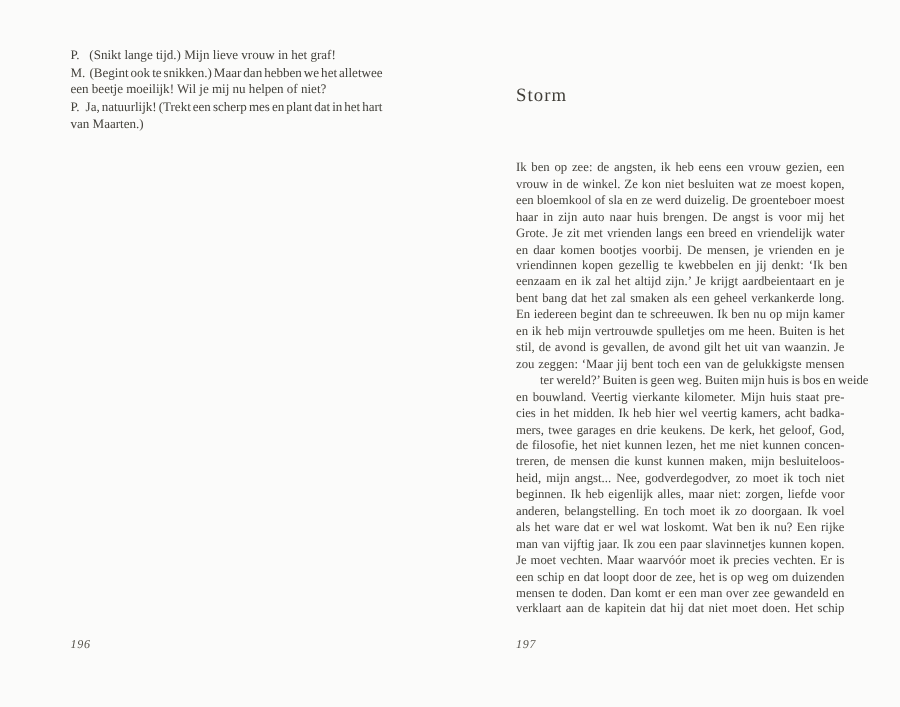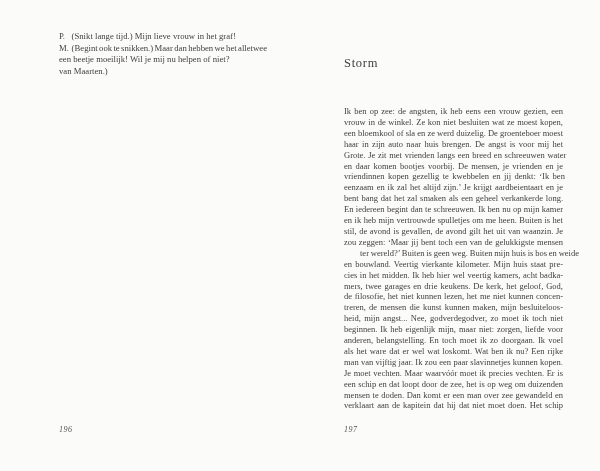--- a/index.html
+++ b/index.html
@@ -7,21 +7,21 @@
     width: 600px; height: 471px;
     background: #fbfbfa;
     font-family: "Liberation Serif", serif;
     color: #44423c;
     position: relative;
     overflow: hidden;
     -webkit-font-smoothing: antialiased;
   }
   .spread { position: absolute; inset: 0; }
   .page { position: absolute; top: 0; height: 471px; }
-  .page-left  { left: 12px;   width: 300px; }
+  .page-left  { left: 0;   width: 300px; }
   .page-right { left: 300px; width: 300px; }
 
   .dialogue-block {
     position: absolute; left: 47px; top: 31px; width: 208px;
     font-size: 8.7px; line-height: 11.5px;
   }
   .chapter-title {
     position: absolute; left: 44px; top: 56px;
     font-size: 12.5px; letter-spacing: 0.7px; color: #403e38;
   }
@@ -42,49 +42,50 @@
 </head>
 <body>
 
 <div class="spread">
 
   <div class="page page-left">
     <div class="dialogue-block">
         <div class="tline"><span>P.   (Snikt lange tijd.) Mijn lieve vrouw in het graf!</span></div>
         <div class="tline"><span style="word-spacing: -0.808px;">M.  (Begint ook te snikken.) Maar dan hebben we het alletwee</span></div>
         <div class="tline"><span>een beetje moeilijk! Wil je mij nu helpen of niet?</span></div>
+        <div class="tline"><span style="word-spacing: -0.837px;">P.   Ja, natuurlijk! (Trekt een scherp mes en plant dat in het hart</span></div>
         <div class="tline"><span>van Maarten.)</span></div>
       </div>
     <div class="page-number pn-left">196</div>
   </div>
 
   <div class="page page-right">
     <div class="chapter-title">Storm</div>
     <div class="body-block">
         <div class="tline"><span style="word-spacing: 1.021px;">Ik ben op zee: de angsten, ik heb eens een vrouw gezien, een</span></div>
         <div class="tline"><span style="word-spacing: 0.531px;">vrouw in de winkel. Ze kon niet besluiten wat ze moest kopen,</span></div>
         <div class="tline"><span style="word-spacing: 0.02px;">een bloemkool of sla en ze werd duizelig. De groenteboer moest</span></div>
         <div class="tline"><span style="word-spacing: 1.313px;">haar in zijn auto naar huis brengen. De angst is voor mij het</span></div>
-        <div class="tline"><span style="word-spacing: 0.588px;">Grote. Je zit met vrienden langs een breed en schreeuwen water</span></div>
+        <div class="tline"><span style="word-spacing: 0.588px;">Grote. Je zit met vrienden langs een breed en vriendelijk water</span></div>
         <div class="tline"><span style="word-spacing: 1.27px;">en daar komen bootjes voorbij. De mensen, je vrienden en je</span></div>
         <div class="tline"><span style="word-spacing: 1.333px;">vriendinnen kopen gezellig te kwebbelen en jij denkt: ‘Ik ben</span></div>
         <div class="tline"><span style="word-spacing: 0.786px; text-align: right;">eenzaam en ik zal het altijd zijn.’ Je krijgt aardbeientaart en je</span></div>
         <div class="tline"><span style="word-spacing: 0.73px;">bent bang dat het zal smaken als een geheel verkankerde long.</span></div>
         <div class="tline"><span style="word-spacing: 0.212px;">En iedereen begint dan te schreeuwen. Ik ben nu op mijn kamer</span></div>
         <div class="tline"><span style="word-spacing: 0.379px;">en ik heb mijn vertrouwde spulletjes om me heen. Buiten is het</span></div>
         <div class="tline"><span style="word-spacing: 0.526px;">stil, de avond is gevallen, de avond gilt het uit van waanzin. Je</span></div>
         <div class="tline"><span style="word-spacing: 0.467px;">zou zeggen: ‘Maar jij bent toch een van de gelukkigste mensen</span></div>
         <div class="tline"><span style="word-spacing: -0.288px; padding-left: 16px;">ter wereld?’ Buiten is geen weg. Buiten mijn huis is bos en weide</span></div>
         <div class="tline"><span style="word-spacing: 1.016px;">en bouwland. Veertig vierkante kilometer. Mijn huis staat pre-</span></div>
         <div class="tline"><span style="word-spacing: 0.49px;">cies in het midden. Ik heb hier wel veertig kamers, acht badka-</span></div>
         <div class="tline"><span style="word-spacing: 0.775px;">mers, twee garages en drie keukens. De kerk, het geloof, God,</span></div>
         <div class="tline"><span style="word-spacing: 0.563px;">de filosofie, het niet kunnen lezen, het me niet kunnen concen-</span></div>
         <div class="tline"><span style="word-spacing: 1.055px;">treren, de mensen die kunst kunnen maken, mijn besluiteloos-</span></div>
         <div class="tline"><span style="word-spacing: 1.264px;">heid, mijn angst... Nee, godverdegodver, zo moet ik toch niet</span></div>
-        <div class="tline"><span style="word-spacing: 0.852px;">beginnen. Ik heb eigenlijk mijn, maar niet: zorgen, liefde voor</span></div>
+        <div class="tline"><span style="word-spacing: 0.852px;">beginnen. Ik heb eigenlijk alles, maar niet: zorgen, liefde voor</span></div>
         <div class="tline"><span style="word-spacing: 1.113px;">anderen, belangstelling. En toch moet ik zo doorgaan. Ik voel</span></div>
         <div class="tline"><span style="word-spacing: 0.823px;">als het ware dat er wel wat loskomt. Wat ben ik nu? Een rijke</span></div>
         <div class="tline"><span style="word-spacing: 0.184px;">man van vijftig jaar. Ik zou een paar slavinnetjes kunnen kopen.</span></div>
         <div class="tline"><span style="word-spacing: 0.516px;">Je moet vechten. Maar waarvóór moet ik precies vechten. Er is</span></div>
         <div class="tline"><span style="word-spacing: 0.323px;">een schip en dat loopt door de zee, het is op weg om duizenden</span></div>
         <div class="tline"><span style="word-spacing: 0.426px;">mensen te doden. Dan komt er een man over zee gewandeld en</span></div>
         <div class="tline"><span style="word-spacing: 0.898px;">verklaart aan de kapitein dat hij dat niet moet doen. Het schip</span></div>
       </div>
     <div class="page-number pn-right">197</div>
   </div>

